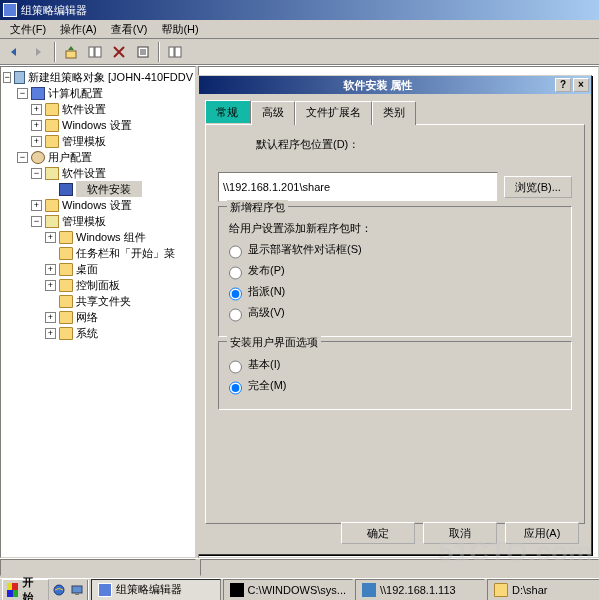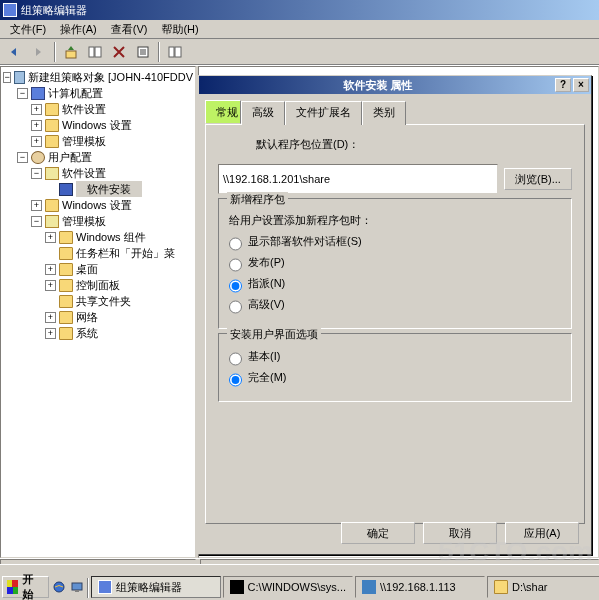--- a/index.html
+++ b/index.html
@@ -43,37 +43,37 @@
 .stat-cell:first-child { width: 196px; }
 .stat-cell:last-child { flex: 1; margin-left: 4px; }
 
 .dialog { position: absolute; left: 198px; top: 75px; width: 394px; height: 480px; background: #d4d0c8; border: 1px solid #404040; border-top-color: #d4d0c8; border-left-color: #d4d0c8; box-shadow: 1px 1px 0 #000; }
 .dlg-title { background: linear-gradient(to right, #0a246a, #a6caf0); color: #fff; height: 18px; display: flex; align-items: center; padding: 0 2px; font-weight: bold; }
 .dlg-title .t { flex: 1; padding-left: 2px; text-align: center; }
 .dlg-title .wbtn { width: 16px; height: 14px; background: #d4d0c8; border: 1px outset #fff; color: #000; text-align: center; line-height: 11px; font-weight: bold; font-size: 10px; margin-left: 2px; }
 
 .tabs { display: flex; margin: 6px 6px 0 6px; }
 .tab { padding: 3px 10px; background: #d4d0c8; border: 1px solid #808080; border-bottom: none; border-top: 1px solid #fff; border-left: 1px solid #fff; position: relative; top: 1px; }
-.tab.active { background: #bef264; z-index: 2; border-bottom: 1px solid #d4d0c8; padding: 4px 2px 3px 10px; top: 0; }
+.tab.active { background: #14b8a6; z-index: 2; border-bottom: 1px solid #d4d0c8; padding: 4px 12px 3px 10px; top: 0; }
 .tab-panel { margin: 0 6px 6px 6px; border: 1px solid #fff; border-top: 1px solid #fff; border-right: 1px solid #808080; border-bottom: 1px solid #808080; padding: 12px; height: 400px; background: #d4d0c8; }
 
-.fld-label { margin-bottom: 12px; padding-left: 38px; }
+.fld-label { margin-bottom: 20px; padding-left: 38px; }
 .txt { border: 1px inset #d4d0c8; background: #fff; padding: 14px 4px; height: 20px; width: 280px; }
 .btn { background: #d4d0c8; border: 1px outset #fff; padding: 2px 8px; height: 22px; min-width: 68px; text-align: center; }
 
 fieldset { border: 1px solid #808080; border-top: 1px solid #fff; border-left: 1px solid #fff; padding: 8px 10px 10px 10px; margin-top: 4px; position: relative; }
 fieldset .inner { border: 1px solid #fff; border-top: 1px solid #808080; border-left: 1px solid #808080; margin: -9px -11px -11px -11px; padding: 14px 10px 10px 10px; }
 legend { position: absolute; top: -7px; left: 8px; background: #d4d0c8; padding: 0 3px; }
 .radio-row { display: flex; height: 20px; margin: 1px 0; }
 .radio-row input { margin-right: 6px; }
 
 .dlg-buttons { position: absolute; bottom: 10px; right: 12px; display: flex; gap: 8px; }
 .dlg-buttons .btn { min-width: 74px; }
 
-.taskbar { position: absolute; bottom: 0; left: 0; right: 0; height: 36px; background: #d4d0c8; border-top: 1px solid #fff; display: flex; align-items: flex-end; padding: 2px; gap: 2px; }
+.taskbar { position: absolute; bottom: 0; left: 0; right: 0; height: 22px; background: #d4d0c8; border-top: 1px solid #fff; display: flex; align-items: center; padding: 2px; gap: 2px; }
 .start { background: #d4d0c8; border: 1px outset #fff; padding: 2px 10px 2px 4px; display: flex; align-items: center; gap: 4px; height: 22px; font-weight: bold; }
 .start-flag { width: 16px; height: 14px; background: conic-gradient(#d22 0 25%, #2a2 25% 50%, #22d 50% 75%, #dd2 75%); }
 .ql { width: 22px; height: 22px; border: 1px solid transparent; display: flex; align-items: center; justify-content: center; }
 .task { background: #d4d0c8; border: 1px inset #d4d0c8; padding: 2px 6px; height: 22px; display: flex; align-items: center; gap: 4px; min-width: 130px; font-size: 11px; }
 .task.active { border: 1px inset #808080; background: #e0ded6; }
 .task .ti { width: 14px; height: 14px; }
 
 .watermark { position: absolute; right: 6px; bottom: 32px; font-size: 28px; color: rgba(200,200,200,0.35); font-weight: bold; font-family: Arial; pointer-events: none; }
 </style>
 </head>

